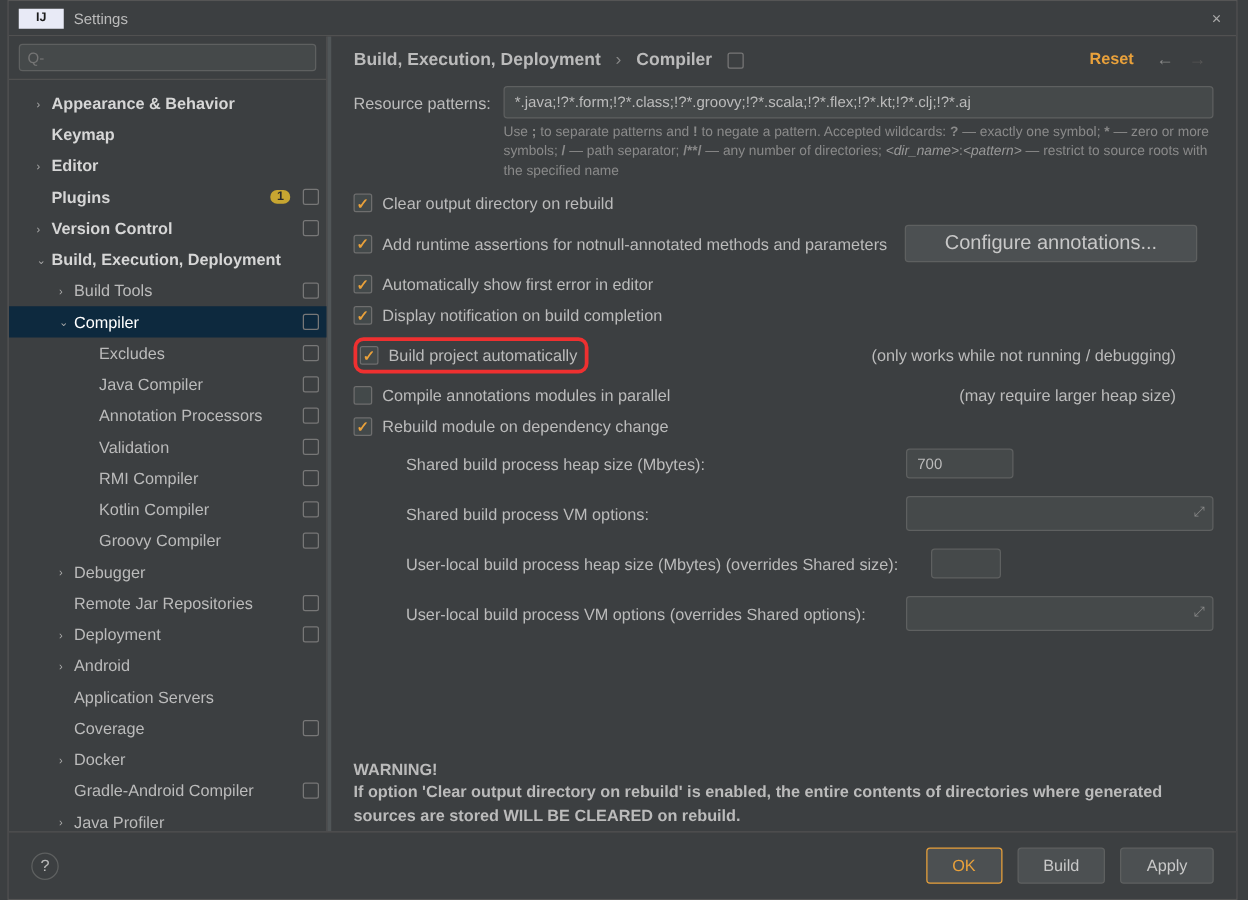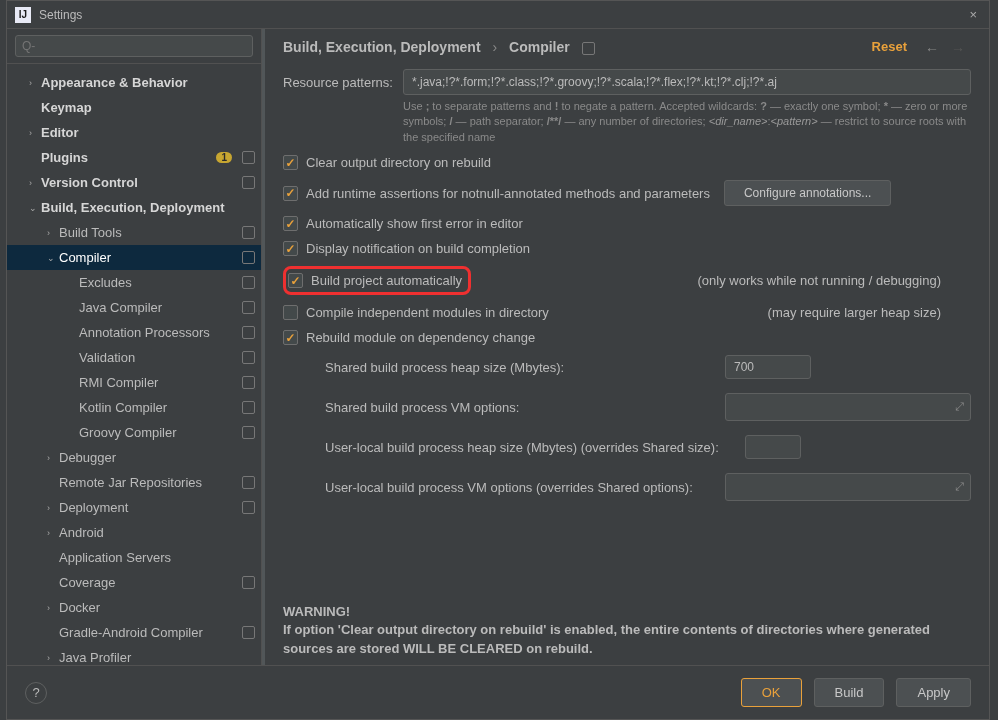--- a/index.html
+++ b/index.html
@@ -23,21 +23,21 @@
   }
   .titlebar {
     height: 28px;
     display: flex;
     align-items: center;
     padding: 0 8px;
     border-bottom: 1px solid #515151;
     background: #3c3f41;
   }
   .titlebar-icon {
-    width: 16px; height: 16px;
+    width: 36px; height: 16px;
     background: #e8eaf6;
     display: inline-flex;
     align-items: center; justify-content: center;
     font-size: 10px; font-weight: bold;
     color: #1b1b1b;
     margin-right: 8px;
   }
   .title-text { color: #bbbbbb; font-size: 12px; }
   .titlebar-spacer { flex: 1; }
   .close-x { color: #aaa; cursor: pointer; font-size: 13px; padding: 0 4px; }
@@ -179,25 +179,25 @@
     content: "✓";
     color: #e9a13b;
     font-size: 12px;
     font-weight: bold;
     line-height: 1;
   }
   .cfg-btn {
     background: #4c5052;
     border: 1px solid #5e6060;
     color: #c8c8c8;
-    padding: 5px 19px;
+    padding: 5px 31px;
     border-radius: 3px;
     cursor: pointer;
     margin-left: 14px;
-    font-size: 12px;
+    font-size: 16px;
   }
   .highlight-box {
     border: 3px solid #ef3030;
     border-radius: 8px;
     padding: 4px 6px 4px 2px;
     display: inline-flex;
     align-items: center;
   }
   .paren-note { color: #bbbbbb; font-size: 13px; }
   .num-input {
@@ -460,21 +460,21 @@
           <span class="highlight-box">
             <span class="cb checked"></span>
             <span>Build project automatically</span>
           </span>
           <span style="flex:1"></span>
           <span class="paren-note" style="margin-right:30px;text-align:center;">(only works while not running / debugging)</span>
         </div>
 
         <div style="display:flex;align-items:center;margin-bottom:10px;">
           <span class="cb"></span>
-          <span>Compile independent modules in directory</span>
+          <span>Compile annotations modules in parallel</span>
           <span style="flex:1"></span>
           <span class="paren-note" style="margin-right:30px;">(may require larger heap size)</span>
         </div>
 
         <div class="check-row">
           <span class="cb checked"></span>
           <span>Rebuild module on dependency change</span>
         </div>
 
         <div style="display:flex;align-items:center;margin-bottom:14px;margin-top:6px;">

